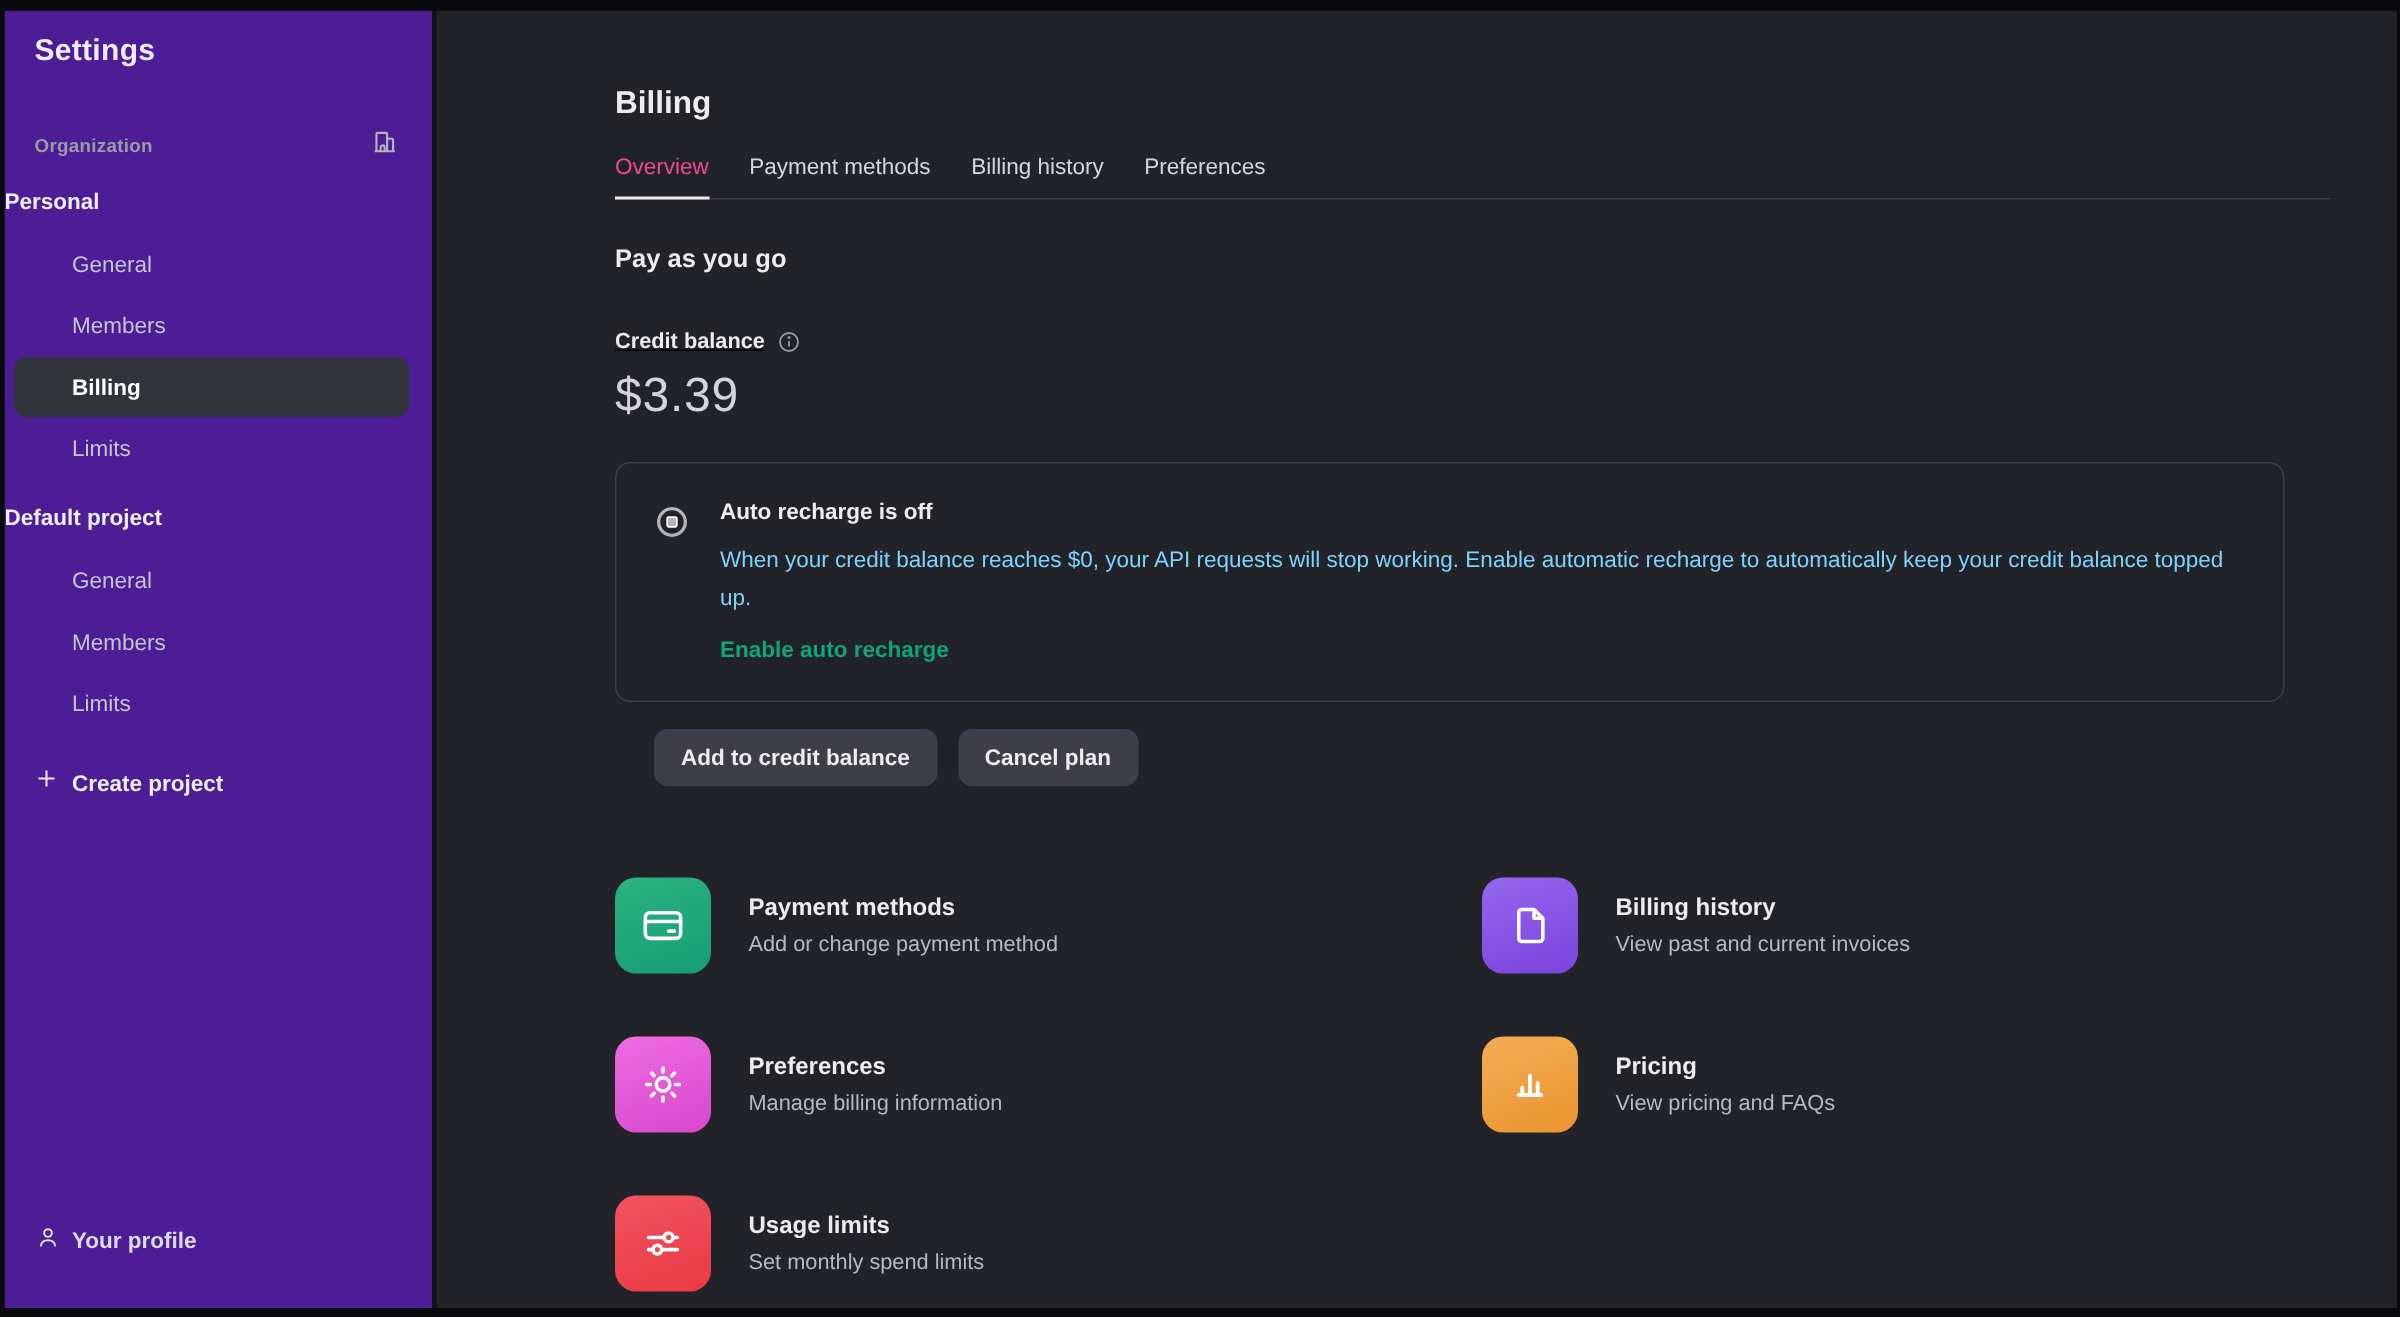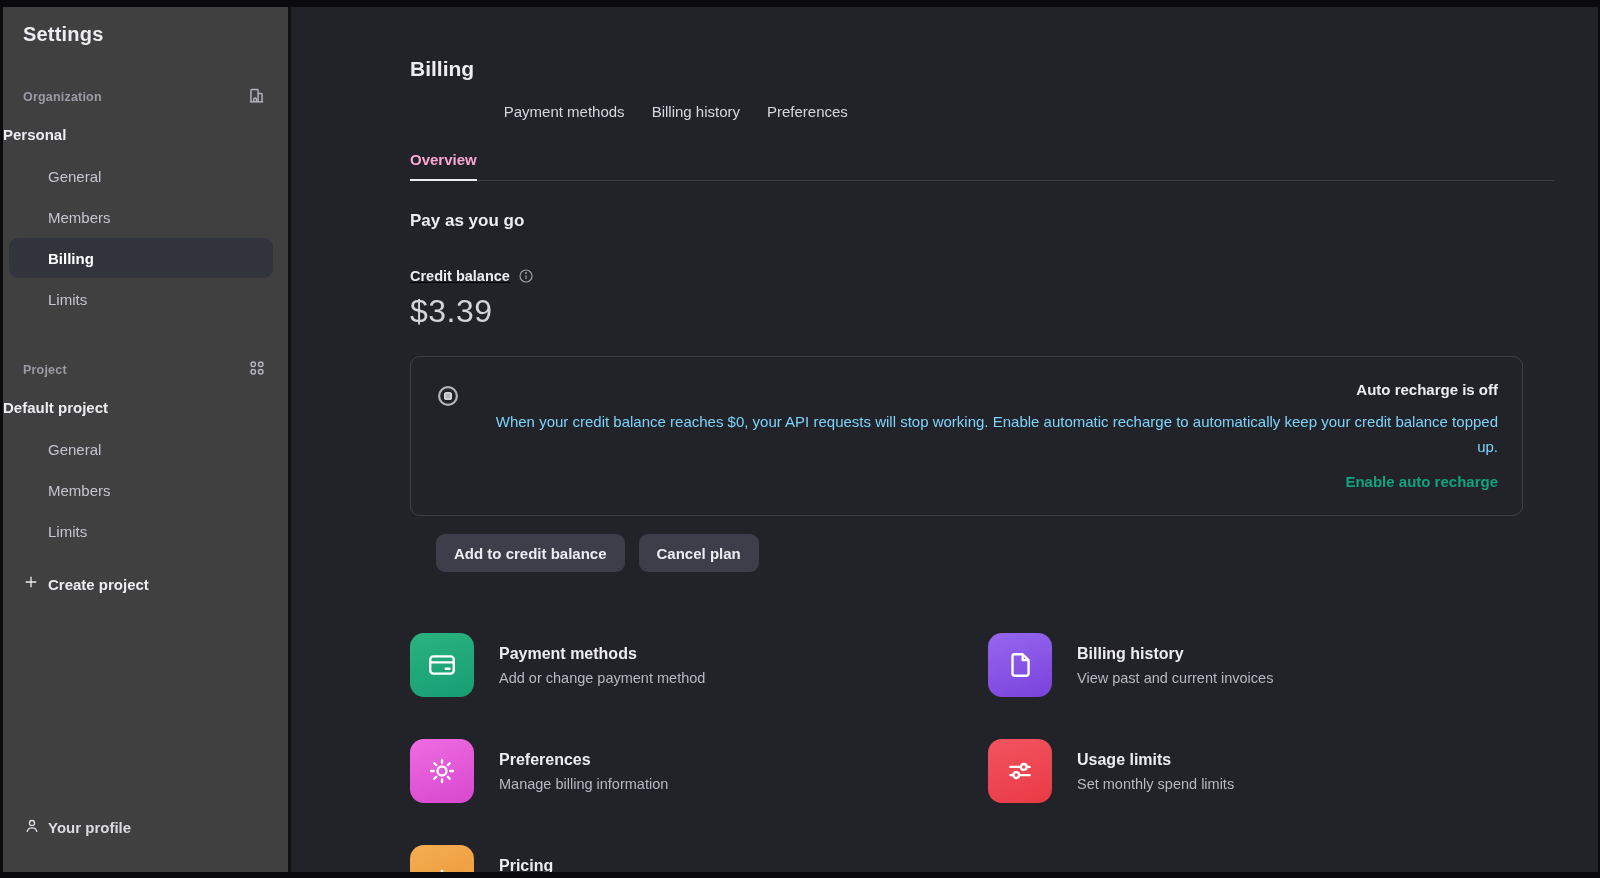--- a/index.html
+++ b/index.html
@@ -1,45 +1,45 @@
 <!DOCTYPE html>
 <html><head>
 <meta charset="utf-8">
 <style>
   * { margin:0; padding:0; box-sizing:border-box; }
   html,body { width:1600px; height:878px; background:#0a0a0c; font-family:"Liberation Sans","DejaVu Sans",sans-serif; }
   .frame { position:absolute; top:7px; left:3px; right:2px; bottom:6px; display:flex; overflow:hidden; }
 
   
-  .sidebar { width:285px; background:#404040; position:relative; flex-shrink:0; padding:16px 0 0 0; }
+  .sidebar { width:285px; background:#4c1d95; position:relative; flex-shrink:0; padding:16px 0 0 0; }
   .sidebar-divider { width:3px; background:#121215; flex-shrink:0; }
   .settings-title { color:#ececf1; font-size:20px; font-weight:700; padding-left:20px; letter-spacing:.2px; }
   .section-row { display:flex; align-items:center; justify-content:space-between; padding:0 22px 0 20px; margin-top:40px; height:22px; }
   .section-label { color:#9b9ba6; font-size:12.5px; font-weight:700; letter-spacing:.2px; }
   .section-row svg { stroke:#b4b4be; }
   .nav-root { display:flex; align-items:center; height:41px; color:#ececf1; font-size:15px; font-weight:700; margin-top:6px; }
   .nav-item { display:flex; align-items:center; height:40px; margin:1px 15px 1px 6px; padding-left:39px; color:#c5c5d2; font-size:15px; border-radius:9px; cursor:pointer; }
   .nav-item.selected { background:#32343c; color:#fff; font-weight:700; }
   .create-row { display:flex; align-items:flex-end; gap:9px; height:41px; padding-left:20px; color:#ececf1; font-size:15px; font-weight:700; cursor:pointer; margin-top:1px; }
   .create-row svg { stroke:#ececf1; }
   .profile-row { position:absolute; left:20px; bottom:34px; display:flex; align-items:center; gap:7px; color:#dadae3; font-size:15px; font-weight:700; cursor:pointer; }
   .profile-row svg { stroke:#dadae3; }
 
   
   .main { flex:1; background:#222328; padding:50px 0 0 119px; position:relative; }
   .page-title { color:#ececf1; font-size:21px; font-weight:700; }
   .tabs-row { display:flex; gap:27px; margin-top:22px; width:1144px; border-bottom:1px solid #3e3f48; }
   .tab { color:#d6d6e0; font-size:15px; padding-bottom:11px; cursor:pointer; border-bottom:2px solid transparent; margin-bottom:-1px; }
-  .tab.active { color:#f9a8d4; font-weight:700; border-bottom:2px solid #ececf1;margin-top:48px; }
+  .tab.active { color:#ec4899; font-weight:400; border-bottom:2px solid #ececf1; }
   .section-title { margin-top:30px; color:#ececf1; font-size:17px; font-weight:700; }
   .credit-label-row { margin-top:37px; display:flex; align-items:center; gap:8px;text-decoration:underline; }
   .credit-label { color:#ececf1; font-size:14.5px; font-weight:700; }
   .credit-amount { margin-top:9px; color:#d3d4dc; font-size:32px; font-weight:500; letter-spacing:.5px; }
 
-  .recharge-panel { margin-top:26px; width:1113px; border:1px solid #3e3f48; border-radius:10px; padding:24px; display:flex; gap:19px;text-align:right; }
+  .recharge-panel { margin-top:26px; width:1113px; border:1px solid #3e3f48; border-radius:10px; padding:24px; display:flex; gap:19px; }
   .recharge-icon { flex-shrink:0; margin-top:2px; }
   .recharge-title { color:#ececf1; font-size:15px; font-weight:700; }
   .recharge-body { margin-top:11px; color:#7dd3fc; font-size:15px; line-height:25px; max-width:1025px; }
   .recharge-link { display:inline-block; margin-top:14px; color:#10a37f; font-size:15px; font-weight:700; cursor:pointer; }
 
   .btn-row { margin-top:18px; display:flex; gap:14px;margin-left:26px; }
   .btn { height:38px; padding:0 18px; border:none; border-radius:9px; background:#3d3e49; color:#ececf1; font-size:15px; font-weight:700; font-family:inherit; cursor:pointer; }
 
   .cards-grid { margin-top:61px; width:1155px; display:grid; grid-template-columns:578px 1fr; row-gap:42px; }
   .card { display:flex; align-items:center; gap:25px; cursor:pointer; }
@@ -72,31 +72,20 @@
         </svg>
       </span>
     </div>
 
     <div class="nav-root">Personal</div>
     <div class="nav-item">General</div>
     <div class="nav-item">Members</div>
     <div class="nav-item selected">Billing</div>
     <div class="nav-item">Limits</div>
 
-    <div class="section-row">
-      <span class="section-label">Project</span>
-      <span>
-        <svg width="18" height="18" viewBox="0 0 24 24" fill="none" stroke-width="2" stroke="currentColor">
-          <circle cx="7" cy="7" r="3"></circle>
-            <circle cx="17" cy="7" r="3"></circle>
-          <circle cx="7" cy="17" r="3"></circle>
-            <circle cx="17" cy="17" r="3"></circle>
-        </svg>
-      </span>
-    </div>
 
     <div class="nav-root">Default project</div>
     <div class="nav-item">General</div>
     <div class="nav-item">Members</div>
     <div class="nav-item">Limits</div>
 
     <div class="create-row">
       <span>
         <svg width="16" height="16" viewBox="0 0 24 24" fill="none" stroke-width="2" stroke="currentColor">
           <path d="M12 4v16M4 12h16"></path>
@@ -197,44 +186,44 @@
             <path d="M14 3.8v2.4M21.2 6.8l-1.7 1.7M24.2 14h-2.4M21.2 21.2l-1.7-1.7M14 24.2v-2.4M6.8 21.2l1.7-1.7M3.8 14h2.4M6.8 6.8l1.7 1.7"></path>
           </svg>
         </div>
         <div>
           <div class="card-title">Preferences</div>
           <div class="card-sub">Manage billing information</div>
         </div>
       </div>
 
       <div class="card">
+        <div class="card-icon icon-orange">
+          <svg width="30" height="30" viewBox="0 0 28 28" fill="none" stroke-width="2.4" stroke-linecap="round" stroke="#fff">
+            <path d="M9.2 20.5v-4.5"></path>
+            <path d="M14 20.5V8.5"></path>
+            <path d="M18.8 20.5v-7.5"></path>
+            <path d="M7 20.5h14"></path>
+          </svg>
+        </div>
+        <div>
+          <div class="card-title">Pricing</div>
+          <div class="card-sub">View pricing and FAQs</div>
+        </div>
+      </div>
+
+      <div class="card">
         <div class="card-icon icon-red">
           <svg width="30" height="30" viewBox="0 0 28 28" fill="none" stroke-width="2.2" stroke-linecap="round" stroke="#fff">
             <path d="M5 10.2h9.3M20.7 10.2H23"></path>
             <circle cx="17.5" cy="10.2" r="2.7"></circle>
             <path d="M5 17.8h2.3M13.7 17.8H23"></path>
             <circle cx="10.5" cy="17.8" r="2.7"></circle>
           </svg>
         </div>
         <div>
           <div class="card-title">Usage limits</div>
           <div class="card-sub">Set monthly spend limits</div>
         </div>
       </div>
 
-      <div class="card">
-        <div class="card-icon icon-orange">
-          <svg width="30" height="30" viewBox="0 0 28 28" fill="none" stroke-width="2.4" stroke-linecap="round" stroke="#fff">
-            <path d="M9.2 20.5v-4.5"></path>
-            <path d="M14 20.5V8.5"></path>
-            <path d="M18.8 20.5v-7.5"></path>
-            <path d="M7 20.5h14"></path>
-          </svg>
-        </div>
-        <div>
-          <div class="card-title">Pricing</div>
-          <div class="card-sub">View pricing and FAQs</div>
-        </div>
-      </div>
-
     </div>
   </div>
 </div>
 
 </body></html>

